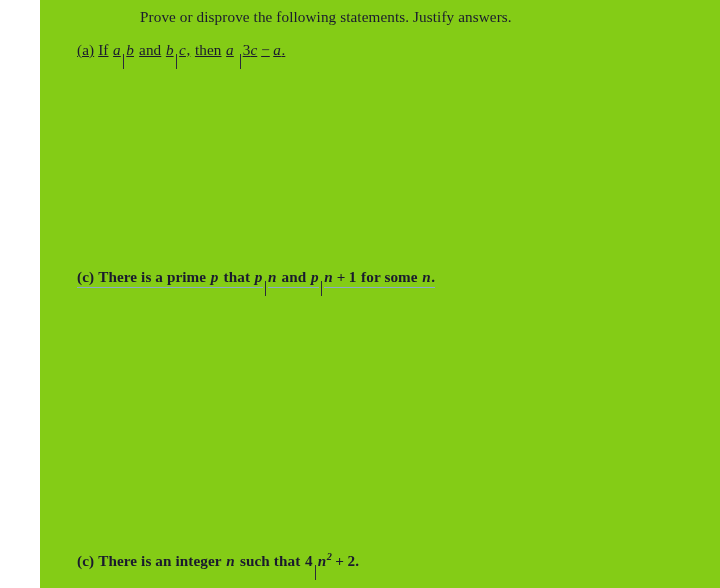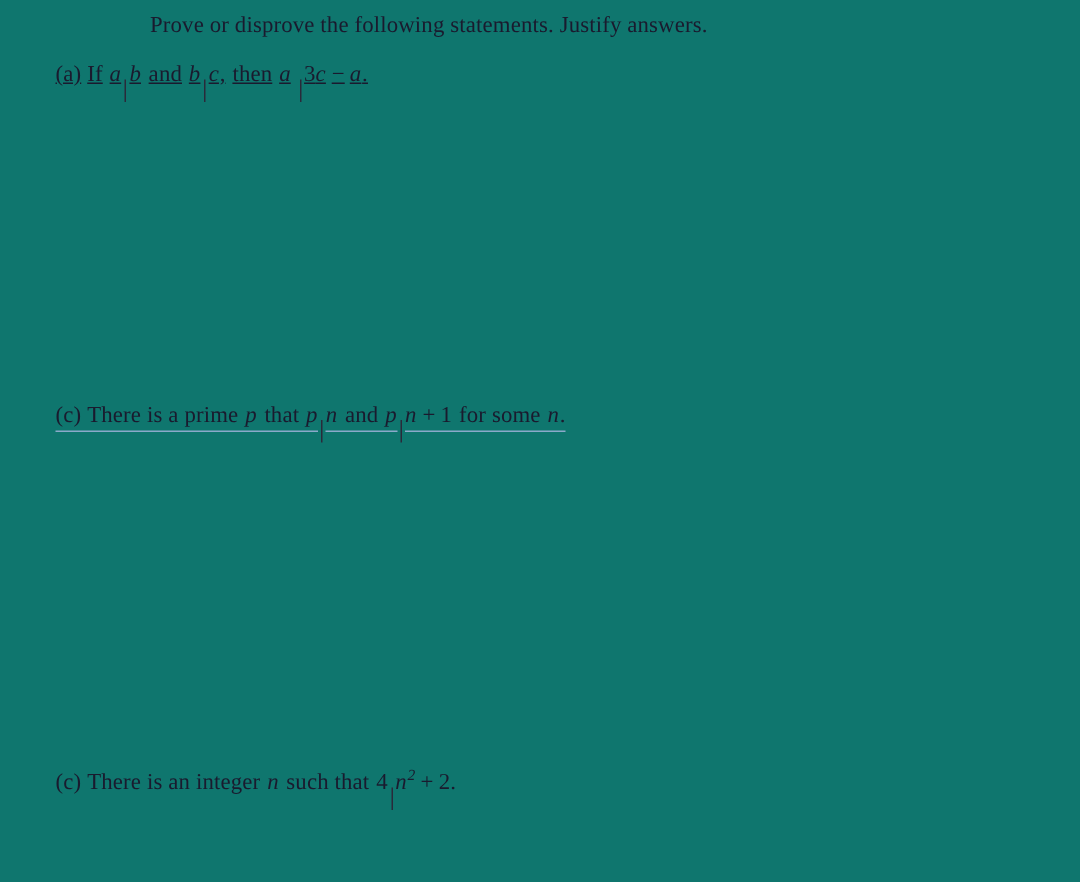--- a/index.html
+++ b/index.html
@@ -11,21 +11,22 @@
     width: 720px;
     height: 588px;
     position: relative;
     font-family: "Liberation Serif", "DejaVu Serif", serif;
     color: #1a1a2e;
     overflow: hidden;
   }
   .page {
     position: absolute;
     inset: 0;
-    background: #0f766e;
+    background: #84cc16;
+    margin-left: 40px;
   }
 
   
   .line {
     position: absolute;
     white-space: nowrap;
     font-size: 15.2px;
     line-height: 1.0;
     letter-spacing: 0.1px;
   }
@@ -37,21 +38,22 @@
     left: 37px;
     top: 42px;
     text-decoration: underline;
   }
   #stmt-c1-line {
     left: 37px;
     top: 269px;
   }
   #stmt-c2-line {
     left: 37px;
-    top: 514px;
+    top: 553px;
+    font-weight: bold;
   }
 
   
   .mvar {
     font-style: italic;
     padding-right: 0.5px;
   }
   
   .mnum { font-style: normal; }
 
@@ -98,21 +100,21 @@
   }
   .ul::after {
     content: "";
     position: absolute;
     left: 0;
     right: 0;
     bottom: -3.5px;
     height: 1px;
     background: #8ba9c9;
   }
-  .nowrapseg { white-space: nowrap; }
+  .nowrapseg { white-space: nowrap; font-weight: bold; }
 </style>
 </head>
 <body>
 
 <div class="page">
 
   <div class="line" id="header-line">Prove or disprove the following statements.  Justify answers.</div>
 
   <div class="line" id="stmt-a-line">
     <span class="label">(a)</span><span>If</span><span class="spw"></span><span class="mvar">a</span><span class="vbar"></span><span class="mvar">b</span><span class="spw"></span><span>and</span><span class="spw"></span><span class="mvar">b</span><span class="vbar"></span><span class="mvar">c</span><span>,</span><span class="spw"></span><span>then</span><span class="spw"></span><span class="mvar">a</span><span class="sp"></span><span class="vbar"></span><span class="mnum">3</span><span class="mvar">c</span><span class="sp"></span><span class="mnum">−</span><span class="sp"></span><span class="mvar">a</span><span>.</span>

